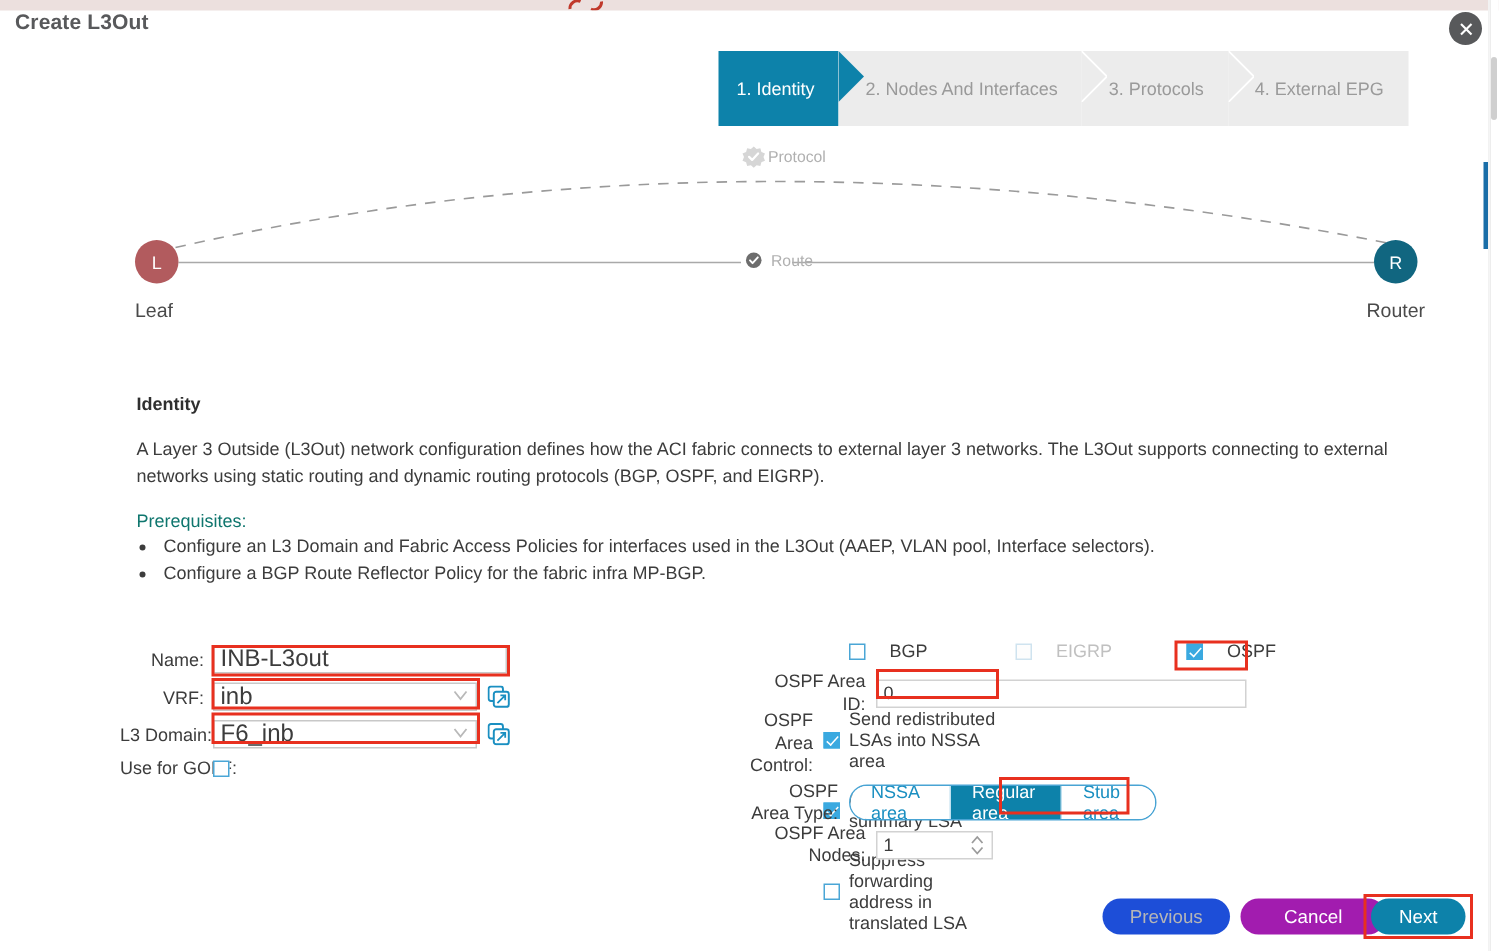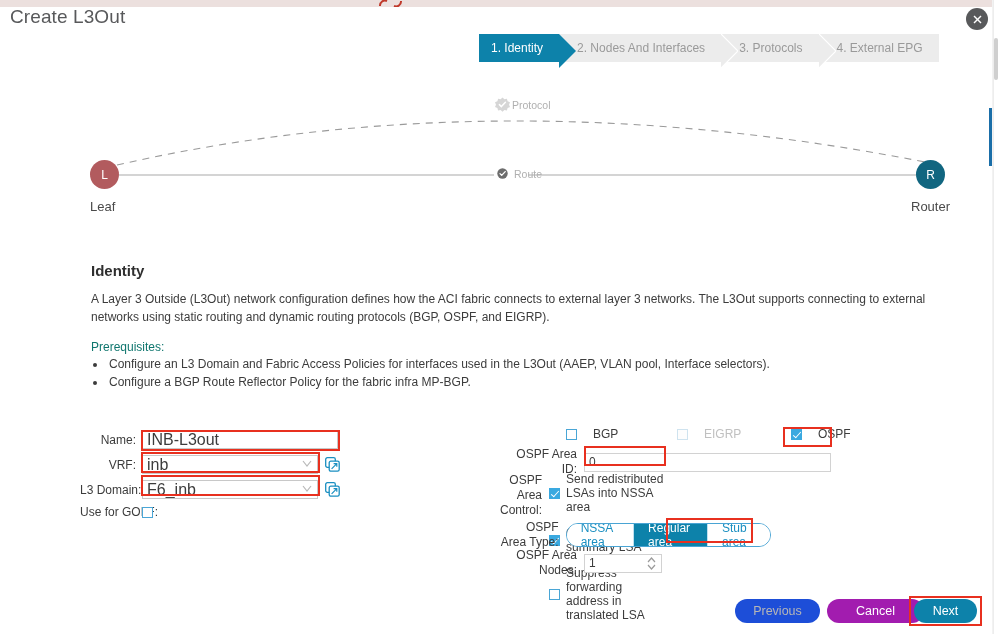--- a/index.html
+++ b/index.html
@@ -21,36 +21,36 @@
   }
   .top-band-mark {
     position:absolute; left:378px; top:0px; width:26px; height:7px;
     overflow:hidden;
   }
   .top-band-mark svg { display:block; }
 
   
   .hdr-title {
     position:absolute; left:10px; top:6px;
-    font-size: 19px; font-weight: 400; color: #58595b;
+    font-size: 14px; font-weight: 700; color: #58595b;
     letter-spacing: 0.1px;
   }
   .close-btn {
     position:absolute; right:11px; top:8px;
     width:22px; height:22px; border-radius:50%;
     background:#58595b;
     display:flex; align-items:center; justify-content:center;
     cursor:pointer;
   }
   .close-btn svg { display:block; }
 
   
   .steps {
     position:absolute; left:479px; top:34px;
-    height:28px; display:flex; align-items:stretch;
+    height:50px; display:flex; align-items:stretch;
   }
   .step {
     position:relative;
     display:flex; align-items:center;
     padding: 0 16px 0 18px;
     font-size: 12px;
     color:#9a9a9a;
     background:#ececec;
     white-space:nowrap;
     cursor:pointer;
@@ -85,21 +85,21 @@
   .lbl-protocol { left:512px; top:99px; }
   .lbl-route { left:514px; top:168px; }
 
   .badge-protocol { position:absolute; left:494px; top:97px; }
   .badge-route { position:absolute; left:497px; top:168px; }
   .badge-protocol svg, .badge-route svg { display:block; }
 
   
   .section-title {
     position:absolute; left:91px; top:262px;
-    font-size:15px; font-weight:bold; color:#2f2f2f;
+    font-size:12px; font-weight:bold; color:#2f2f2f;
   }
   .body-text {
     position:absolute; left:91px; top:290px; width:875px;
     font-size:12px; line-height:18px; color:#3c3c3c;
   }
   .prereq-title { position:absolute; left:91px; top:340px; font-size:12px; color:#0f766e; }
   .prereq-list {
     position:absolute; left:91px; top:355px; width:880px;
     margin:0; padding-left:16px;
     font-size:12px; line-height:18px; color:#3c3c3c;

